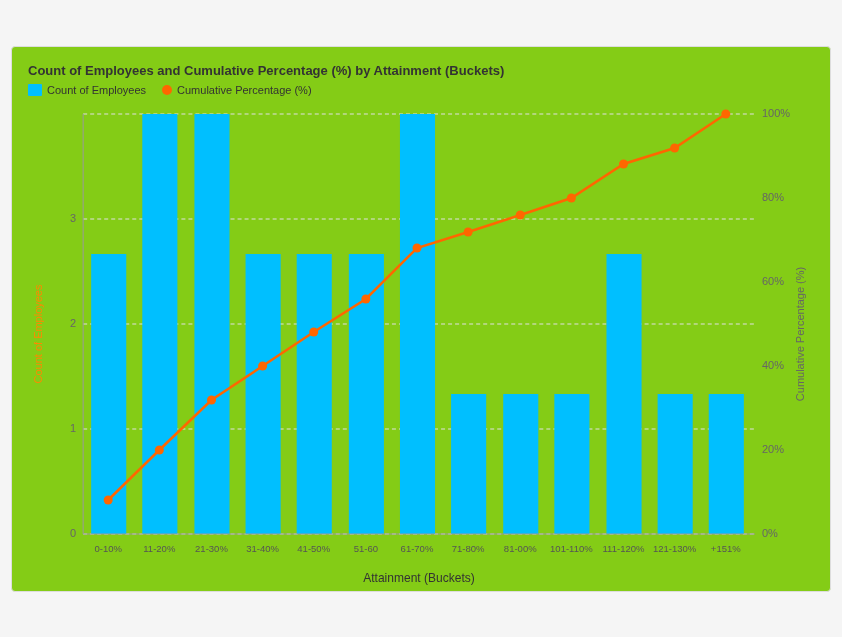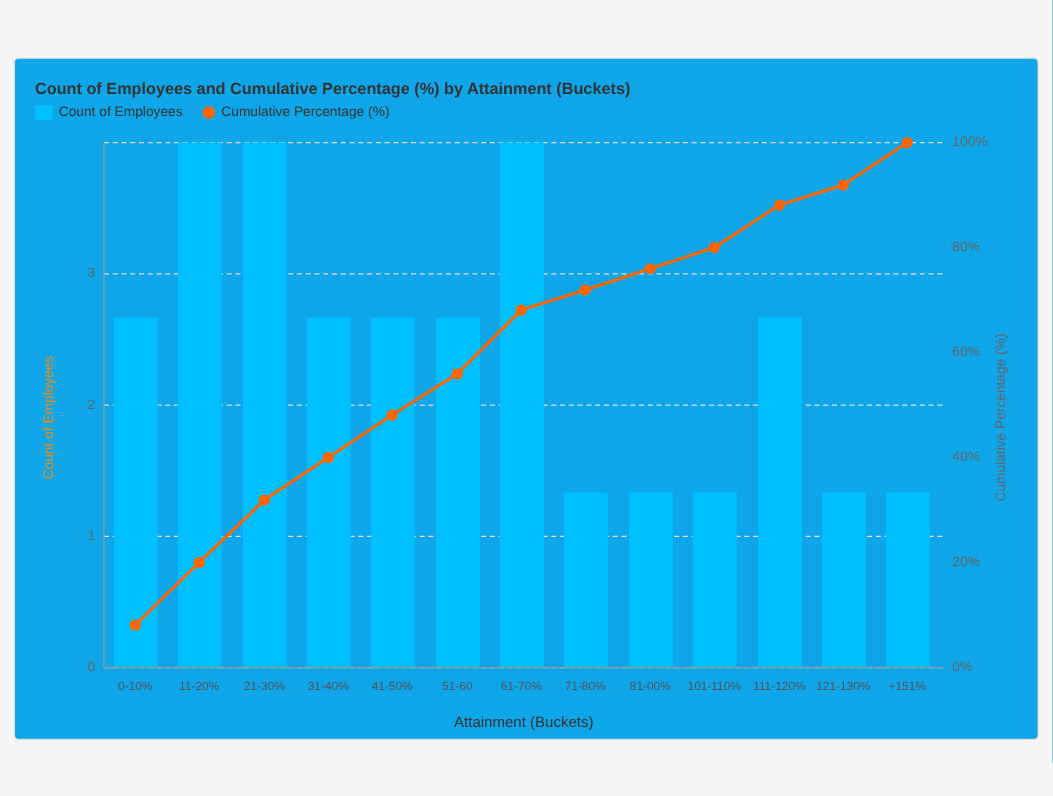--- a/index.html
+++ b/index.html
@@ -6,21 +6,21 @@
     body {
       background: #f5f5f5;
       font-family: Arial, sans-serif;
       display: flex;
       justify-content: center;
       align-items: center;
       width: 842px;
       height: 637px;
     }
     .chart-container {
-      background: #0ea5e9;
+      background: #84cc16;
       border: 1px solid #ddd;
       border-radius: 4px;
       padding: 16px 20px 16px 16px;
       width: 820px;
       height: 546px;
       position: relative;
     }
     .chart-title {
       font-size: 13px;
       font-weight: bold;

